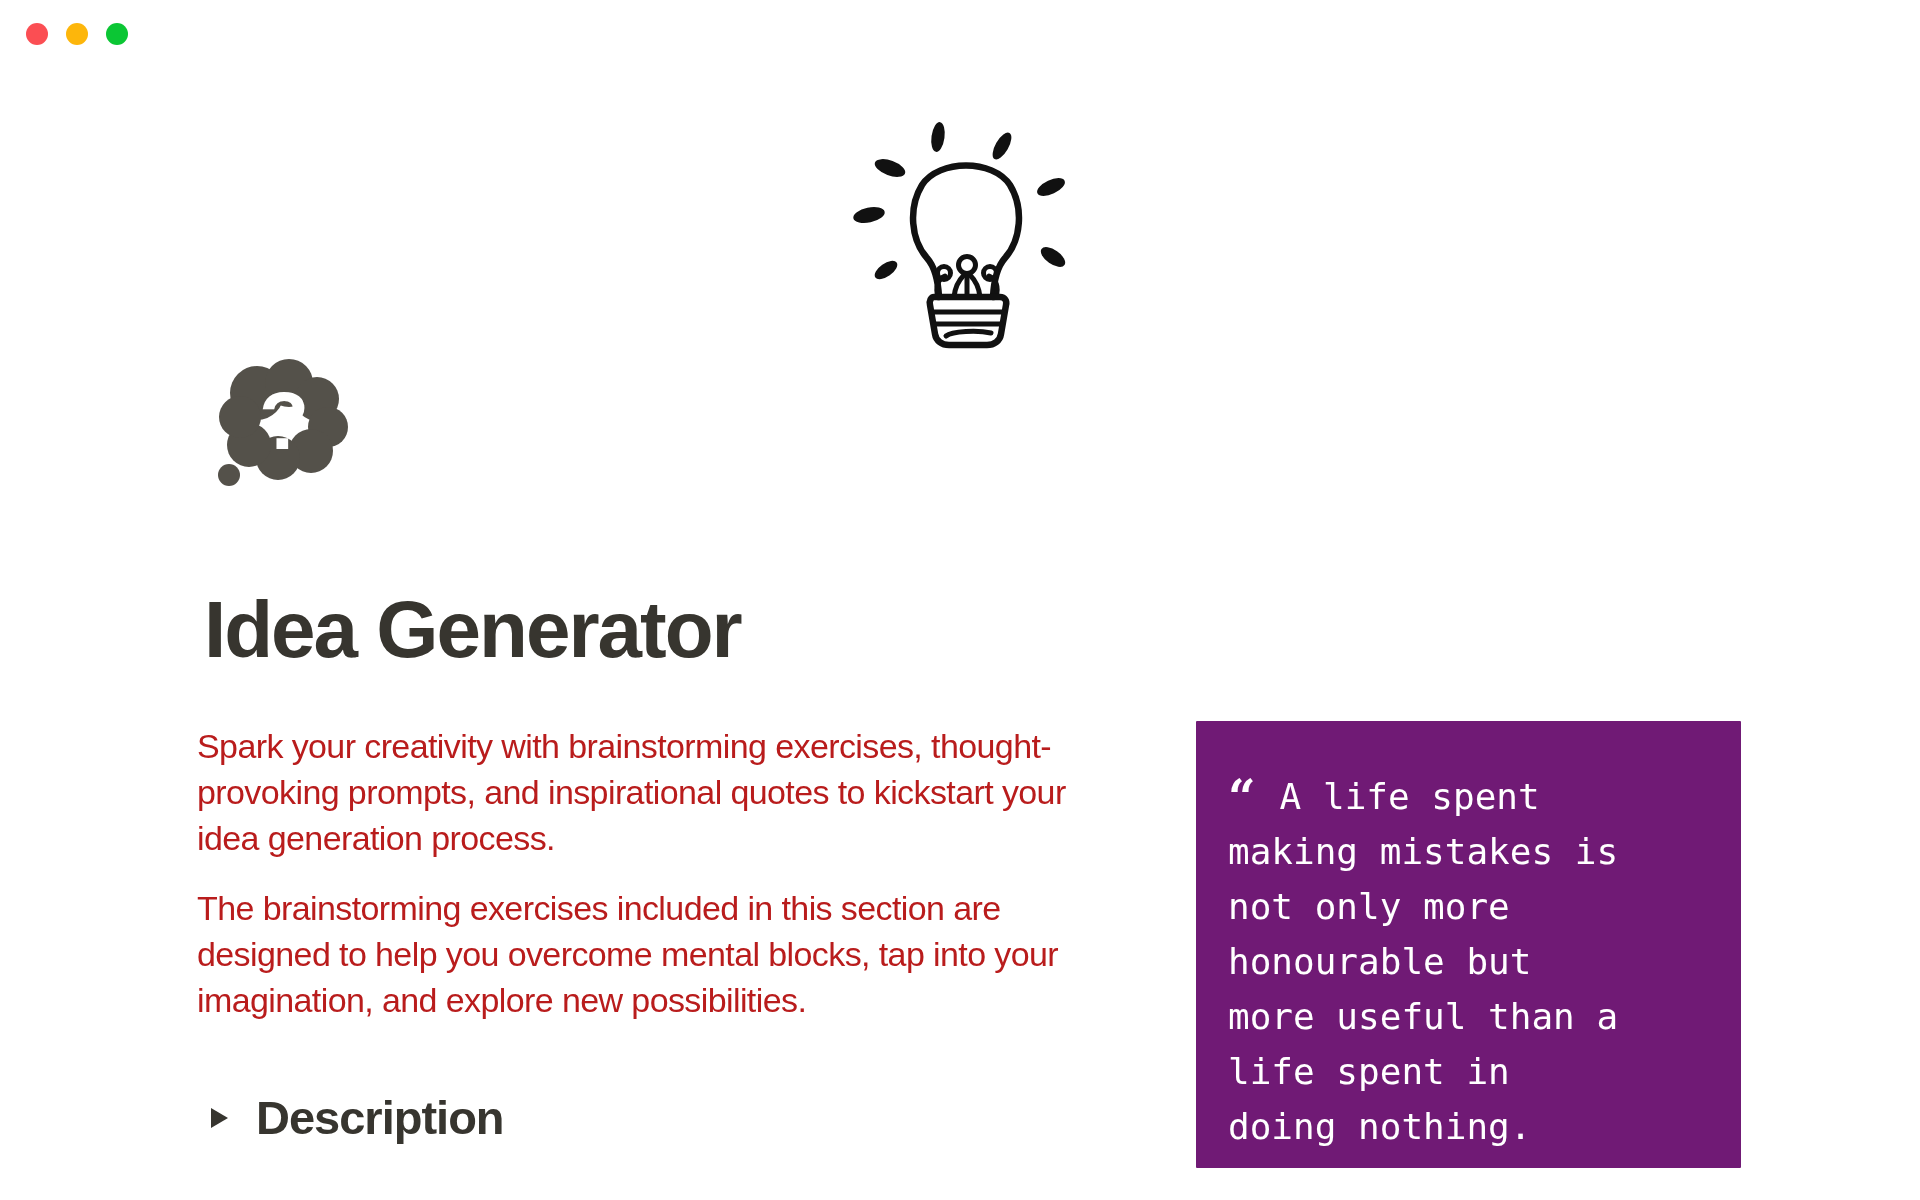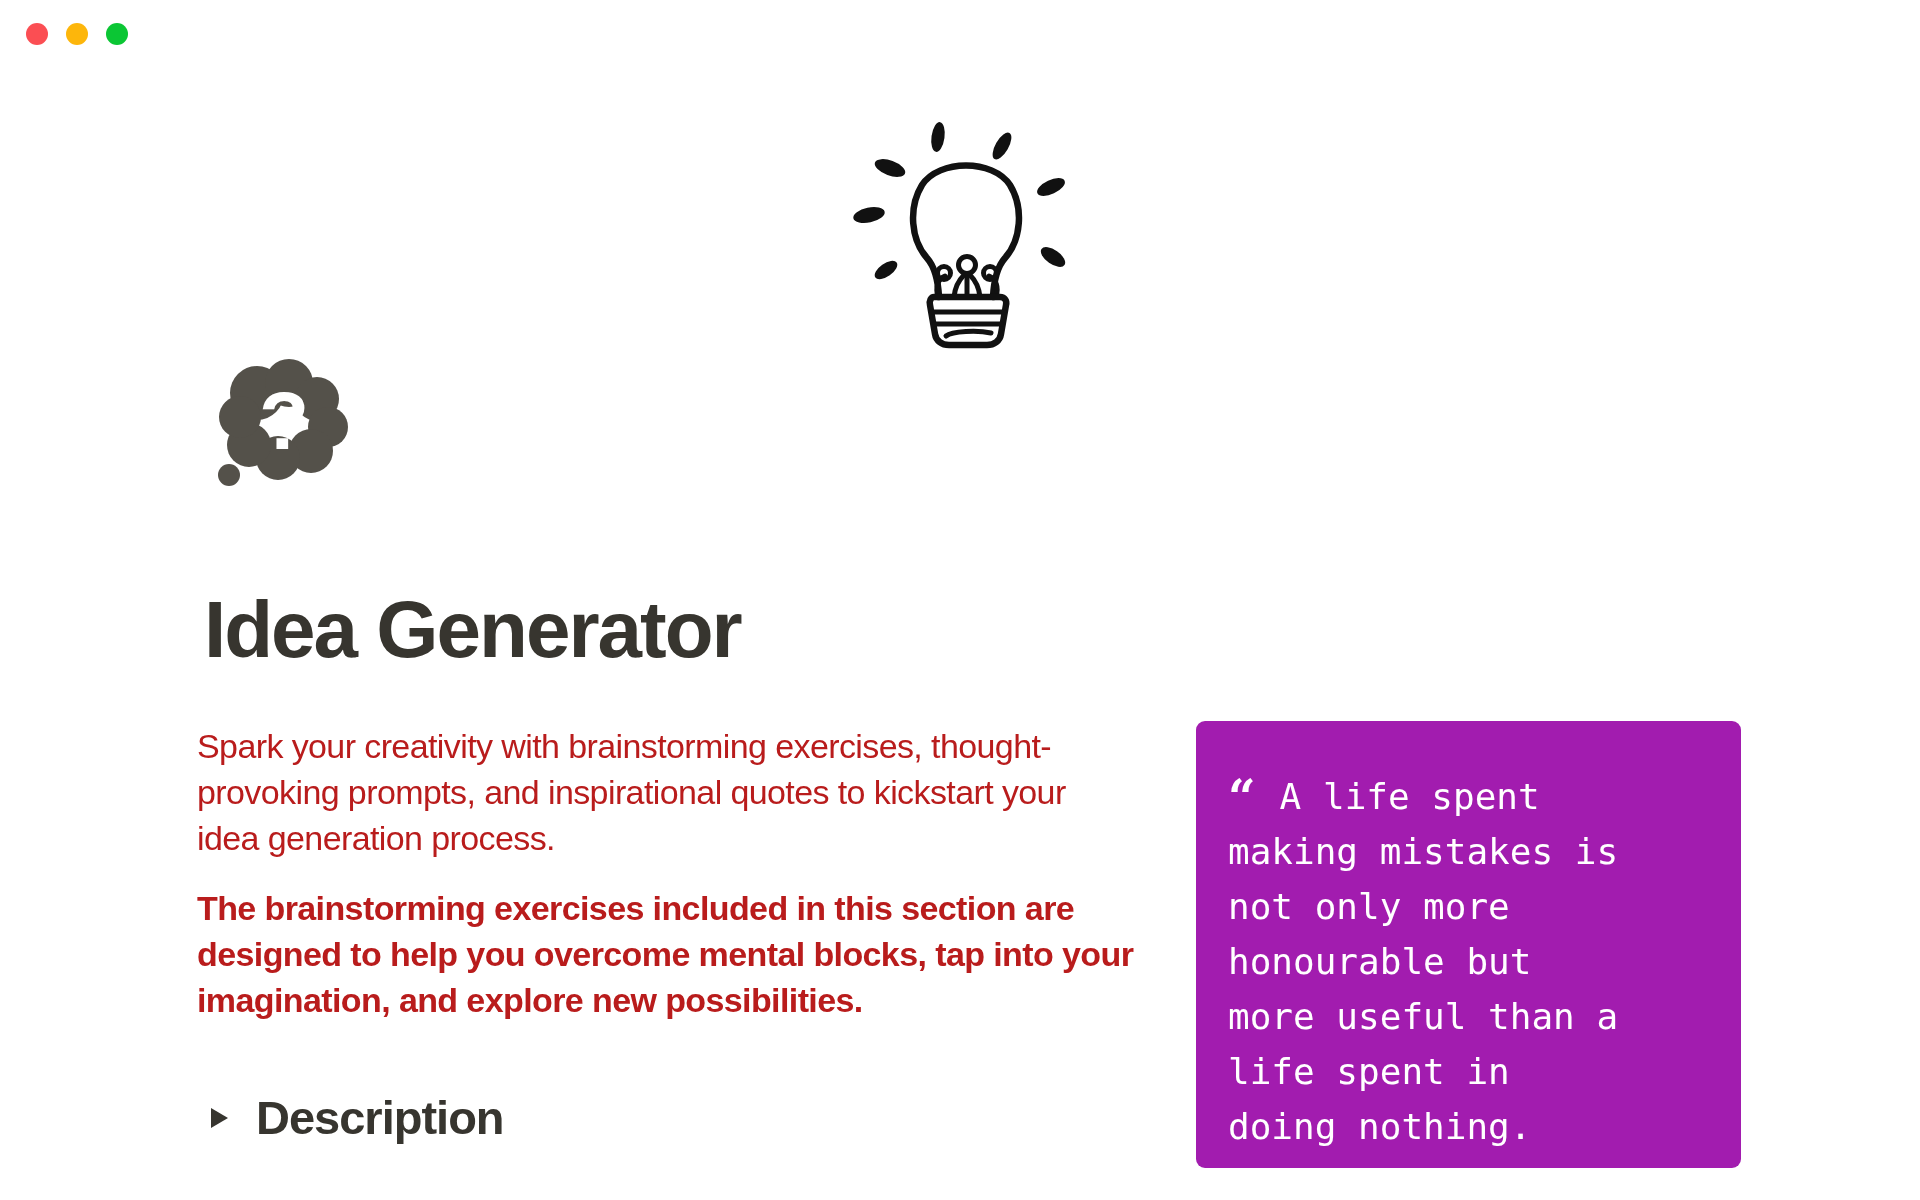--- a/index.html
+++ b/index.html
@@ -31,39 +31,39 @@
     font-size: 80px; font-weight: 700; line-height: 1;
     letter-spacing: -2px; color: #37352F; white-space: nowrap;
   }
 
   .body-text {
     position: absolute; left: 197px; margin: 0; width: 1000px;
     font-size: 34px; line-height: 46px; letter-spacing: -0.6px;
     color: #b91c1c; white-space: pre-wrap;
   }
   .p1 { top: 723px; }
-  .p2 { top: 885px; font-weight: bold; }
+  .p2 { top: 885px; }
 
   
   .toggle-row { position: absolute; left: 211px; top: 1092px; display: flex; align-items: center; gap: 28px; }
   .toggle-triangle {
     width: 0; height: 0; display: inline-block; cursor: pointer;
     border-left: 17px solid #37352F;
     border-top: 10px solid transparent;
     border-bottom: 10px solid transparent;
   }
   .toggle-heading {
     margin: 0; font-size: 47px; font-weight: 700; line-height: 1.1;
     letter-spacing: -1px; color: #37352F; white-space: nowrap; text-align: right;
   }
 
   
   .quote-box {
     position: absolute; left: 1196px; top: 721px; width: 545px; height: 447px;
-    box-sizing: border-box; border-radius: 9px; background: #a21caf;
+    box-sizing: border-box; border-radius: 1px; background: #701a75;
     padding: 48px 24px 10px 32px; cursor: text;
   }
   .quote-glyph {
     font-family: "DejaVu Serif", serif; font-weight: 700;
     font-size: 48px; color: #ffffff; line-height: 0;
     margin-right: 24px; position: relative; top: 5px;
   }
   .quote-lines {
     font-family: "DejaVu Sans Mono", monospace;
     font-size: 36px; line-height: 55px; color: #ffffff;

